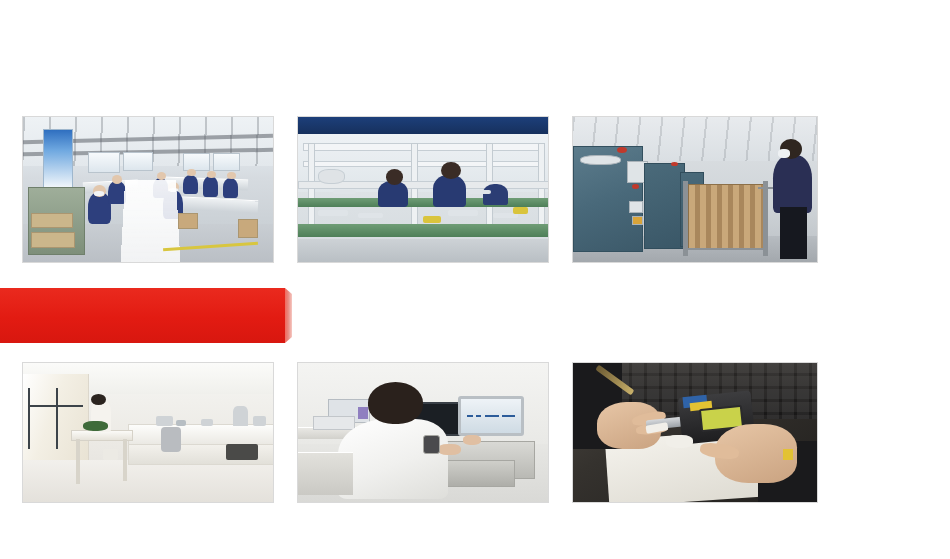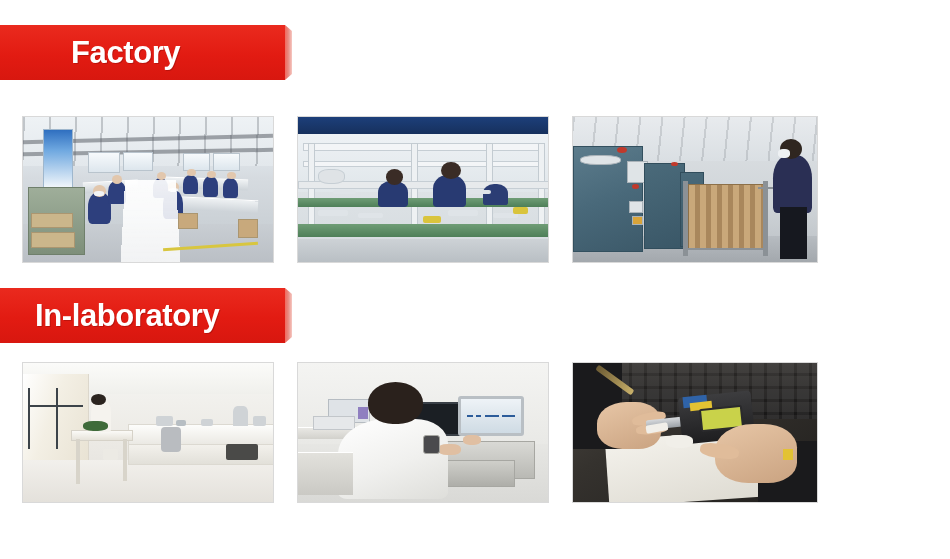--- a/index.html
+++ b/index.html
@@ -300,24 +300,20 @@
   .l3-finger { position:absolute; background:#e0bc9a; border-radius:40%; }
   .l3-pen { position:absolute; background:linear-gradient(90deg,#6b5a33,#c8b06a); border-radius:2px; }
   .l3-sleeve { position:absolute; background:#1a1a1c; }
   .l3-part { position:absolute; background:#f1efe9; border-radius:2px; }
 </style>
 </head>
 <body>
 
 <div class="page">
 
-  <div class="banner" id="banner-factory">
-    <span class="banner-label">Factory</span>
-    <span class="banner-bevel"></span>
-  </div>
 
   <div class="photo" id="photo-factory-1">
     <div class="photo-inner">
       <div class="f1-bg"></div>
       <div class="f1-ceiling"></div>
       <div class="f1-beam" style="left:0;top:14%;width:100%;transform:rotate(-1.5deg);"></div>
       <div class="f1-beam" style="left:0;top:23%;width:100%;transform:rotate(-1deg);"></div>
       <div class="f1-window" style="left:26%;top:24%;width:12%;height:13%;"></div>
       <div class="f1-window" style="left:40%;top:24%;width:11%;height:12%;"></div>
       <div class="f1-window" style="left:64%;top:25%;width:10%;height:11%;"></div>
@@ -406,21 +402,20 @@
       <div class="f3-rackframe" style="left:45%;top:90%;width:35%;height:2%;"></div>
       <div class="f3-worker" style="left:82%;top:26%;width:16%;height:40%;"></div>
       <div class="f3-legs" style="left:85%;top:62%;width:11%;height:36%;"></div>
       <div class="f3-head" style="left:85%;top:15%;width:9%;height:14%;"></div>
       <div class="f3-mask" style="left:84%;top:22%;width:5%;height:6%;"></div>
       <div class="f3-rackframe" style="left:76%;top:48%;width:6%;height:2%;"></div>
     </div>
   </div>
 
   <div class="banner" id="banner-laboratory">
-    <span class="banner-label">In-laboratory</span>
     <span class="banner-bevel"></span>
   </div>
 
   <div class="photo" id="photo-lab-1">
     <div class="photo-inner">
       <div class="l1-bg"></div>
       <div class="l1-ceiling"></div>
       <div class="l1-floor"></div>
       <div class="l1-windowwall"></div>
       <div class="l1-windowframe" style="left:2%;top:18%;width:2px;height:44%;"></div>

